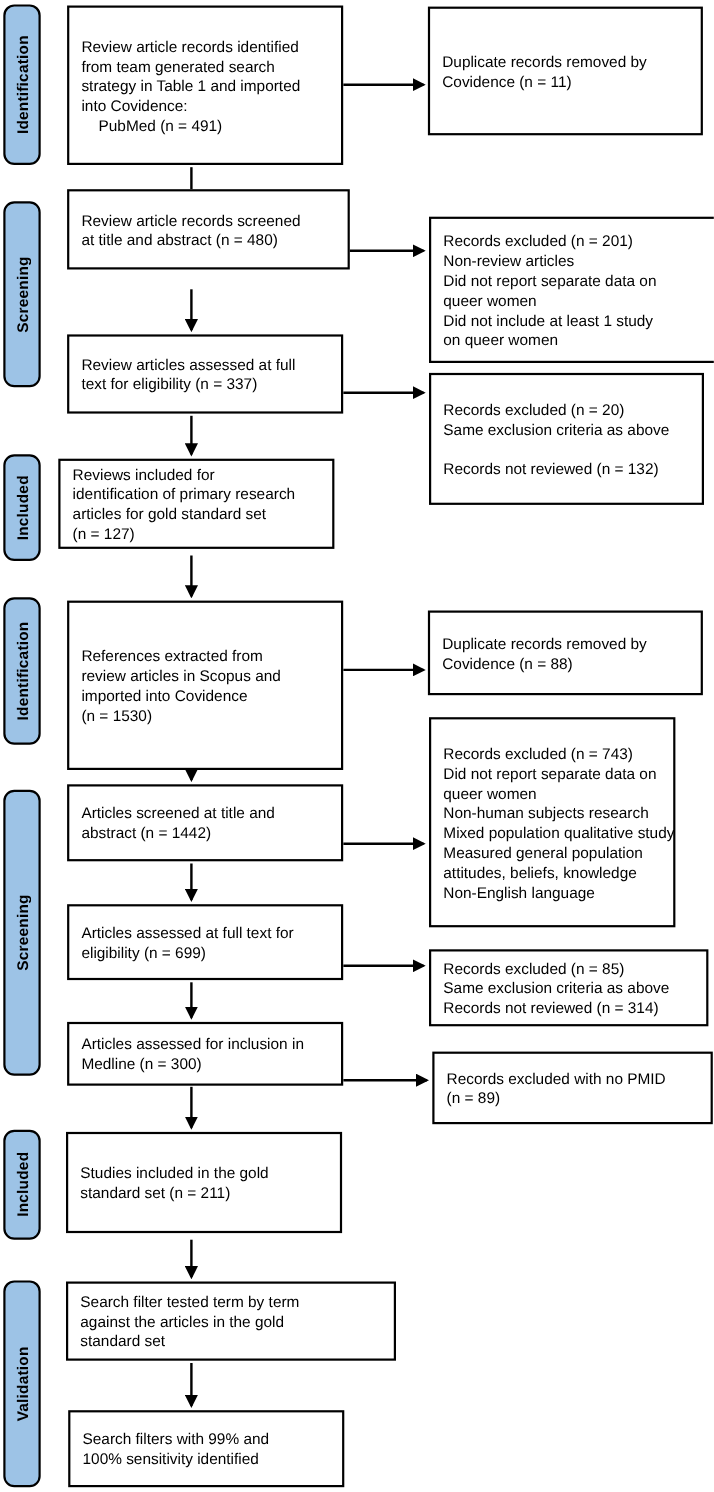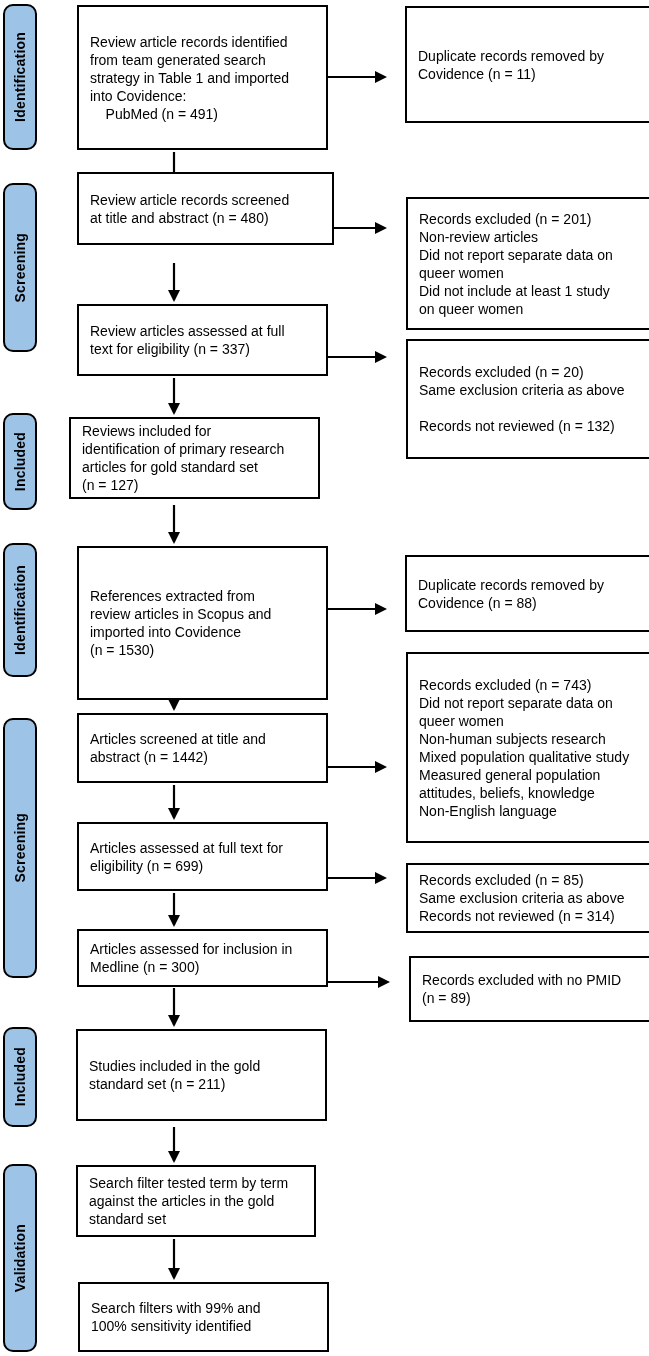--- a/index.html
+++ b/index.html
@@ -21,21 +21,21 @@
   .stage span {
     writing-mode:vertical-rl; transform:rotate(180deg);
     font-size:14px; font-weight:bold; letter-spacing:0.2px; white-space:nowrap;
   }
 
   .box {
     position:absolute; box-sizing:border-box; background:#fff;
     border:2.5px solid var(--box-border,#000);
     display:flex; align-items:center;
     font-size:14px; line-height:18px;
-    padding-left:11px; padding-right:4px;margin-left:16px;
+    padding-left:11px; padding-right:4px;
   }
   .box span { white-space:pre; display:block; }
 </style>
 </head>
 <body>
 
 <div id="diagram">
 
   <svg id="arrows" viewBox="0 0 649 1356" xmlns="http://www.w3.org/2000/svg">
     <defs>
@@ -122,21 +122,21 @@
 eligibility (n = 699)</span>
     </div>
   <div class="box" style="left:61px;top:929px;width:251px;height:58px">
       <span>Articles assessed for inclusion in
 Medline (n = 300)</span>
     </div>
   <div class="box" style="left:60px;top:1029px;width:251px;height:92px">
       <span>Studies included in the gold
 standard set (n = 211)</span>
     </div>
-  <div class="box" style="left:60px;top:1165px;width:240px;height:72px">
+  <div class="box" style="left:60px;top:1165px;width:300px;height:72px">
       <span>Search filter tested term by term
 against the articles in the gold
 standard set</span>
     </div>
   <div class="box" style="left:62px;top:1282px;width:251px;height:70px">
       <span>Search filters with 99% and
 100% sensitivity identified</span>
     </div>
 
   <div class="box" style="left:389px;top:6px;width:250px;height:117px">
@@ -154,21 +154,21 @@
   <div class="box" style="left:390px;top:339px;width:250px;height:120px">
       <span>Records excluded (n = 20)
 Same exclusion criteria as above
 
 Records not reviewed (n = 132)</span>
     </div>
   <div class="box" style="left:389px;top:555px;width:250px;height:77px">
       <span>Duplicate records removed by
 Covidence (n = 88)</span>
     </div>
-  <div class="box" style="left:390px;top:652px;width:257px;height:191px">
+  <div class="box" style="left:390px;top:652px;width:224px;height:191px">
       <span>Records excluded (n = 743)
 Did not report separate data on
 queer women
 Non-human subjects research
 Mixed population qualitative study
 Measured general population
 attitudes, beliefs, knowledge
 Non-English language</span>
     </div>
   <div class="box" style="left:390px;top:863px;width:254px;height:70px">

